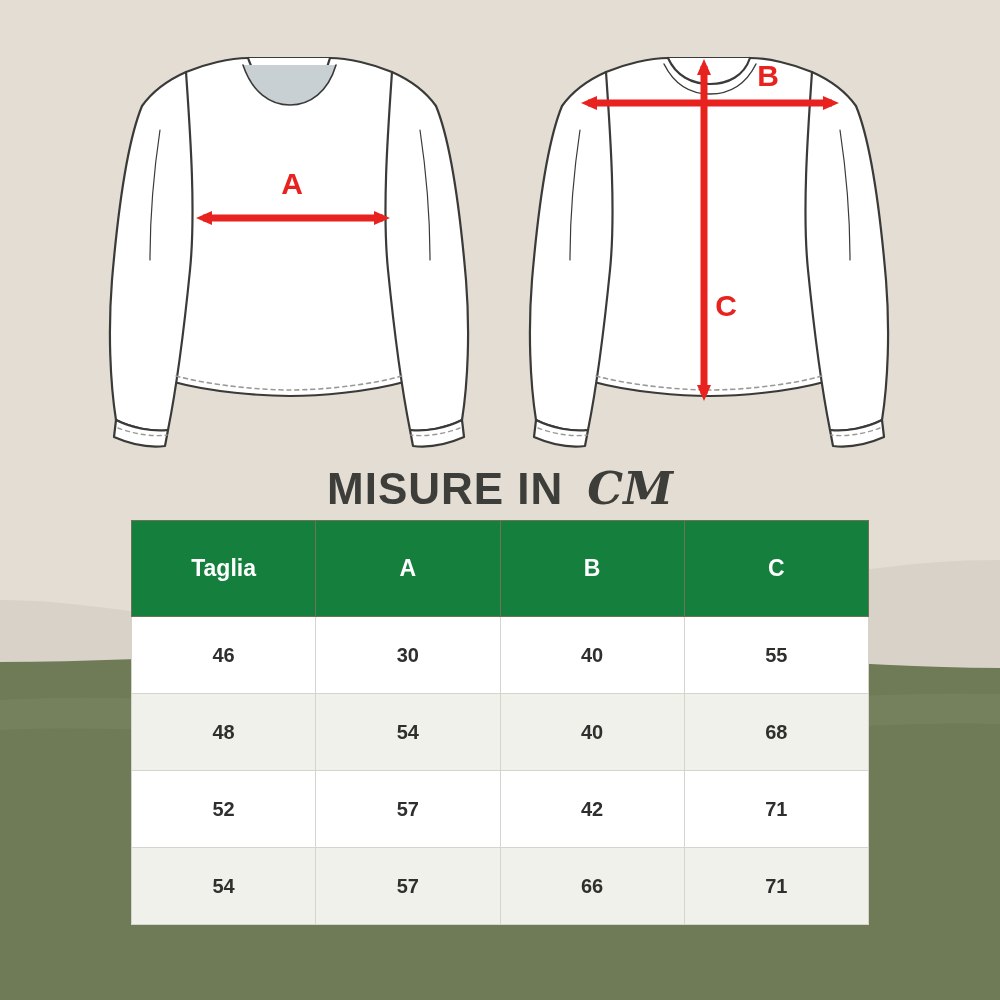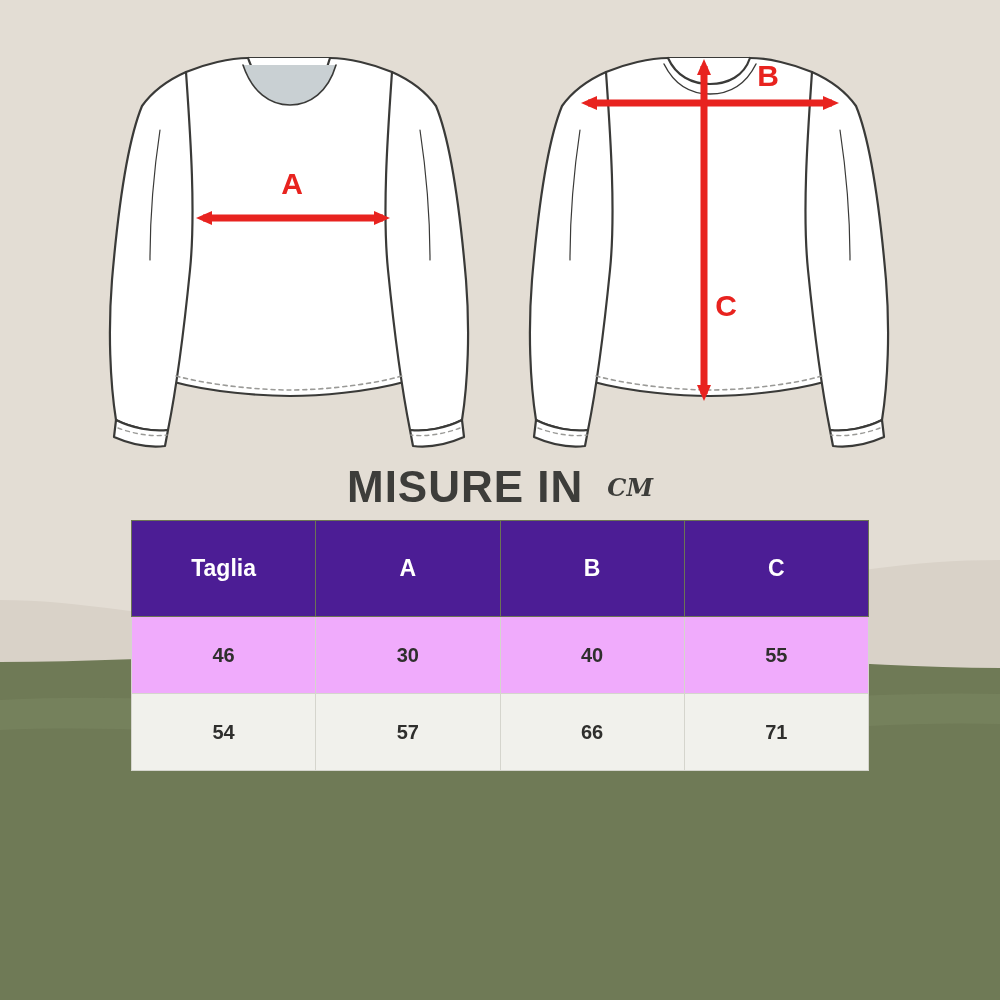--- a/index.html
+++ b/index.html
@@ -53,47 +53,47 @@
   .title-main {
     font-size: 44px;
     font-weight: bold;
     letter-spacing: 1px;
     color: #3d3d3a;
     vertical-align: middle;
   }
   .title-unit {
     font-family: "DejaVu Serif", serif;
     font-style: italic;
-    font-size: 24px;
+    font-size: 45px;
     font-weight: bold;
     color: #3d3d3a;
     margin-left: 24px;
     vertical-align: middle;
   }
 
   
   .size-table {
     position: absolute;
     left: 131px;
     top: 520px;
     width: 738px;
     border-collapse: collapse;
     table-layout: fixed;
   }
   .size-table th {
-    background: #4c1d95;
+    background: #15803d;
     color: #ffffff;
     font-size: 23px;
     font-weight: bold;
     height: 93px;
     border: 1px solid #6b7454;
     text-align: center;
   }
   .size-table td {
-    background: #f0abfc;
+    background: #ffffff;
     color: #2f2f2d;
     font-size: 20px;
     font-weight: bold;
     height: 74px;
     border: 1px solid #d5d5cd;
     text-align: center;
   }
   .size-table tbody tr:nth-child(even) td {
     background: #f1f1ec;
   }
@@ -206,20 +206,32 @@
       </tr>
     </thead>
     <tbody>
       <tr>
         <td>46</td>
         <td>30</td>
         <td>40</td>
         <td>55</td>
       </tr>
       <tr>
+        <td>48</td>
+        <td>54</td>
+        <td>40</td>
+        <td>68</td>
+      </tr>
+      <tr>
+        <td>52</td>
+        <td>57</td>
+        <td>42</td>
+        <td>71</td>
+      </tr>
+      <tr>
         <td>54</td>
         <td>57</td>
         <td>66</td>
         <td>71</td>
       </tr>
     </tbody>
   </table>
 
 </div>
 

